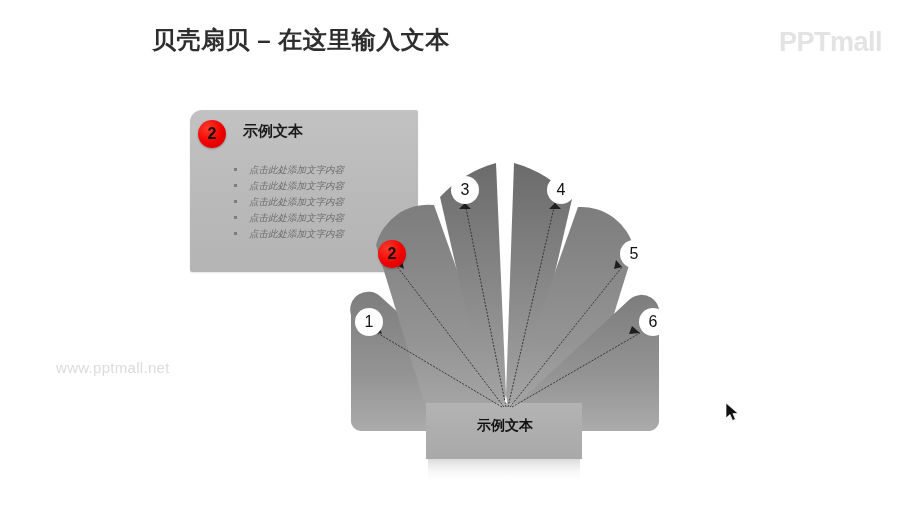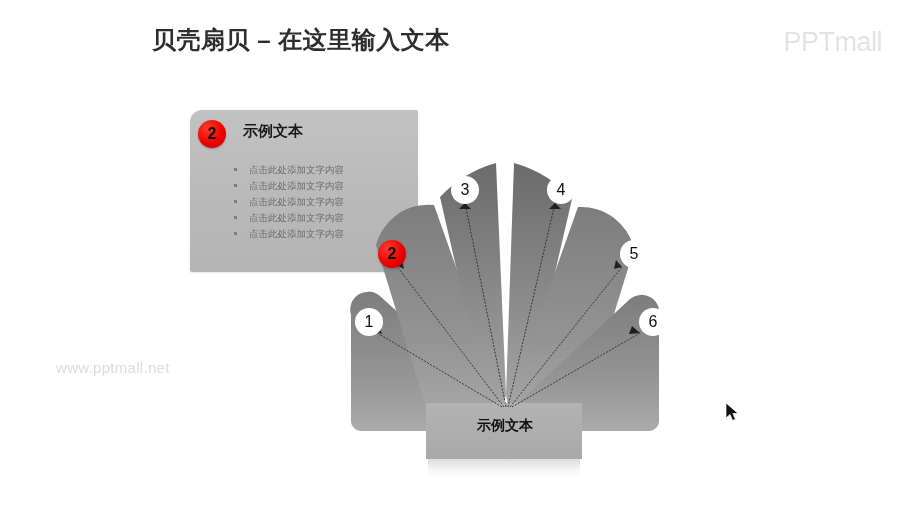--- a/index.html
+++ b/index.html
@@ -35,21 +35,21 @@
     letter-spacing: 0.5px;
     white-space: nowrap;
   }
 
   
   #brand-logo {
     position: absolute;
     right: 18px;
     top: 27px;
     font-size: 27px;
-    font-weight: normal;
+    font-weight: bold;
     color: #e3e3e3;
     letter-spacing: -0.5px;
     white-space: nowrap;
     user-select: none;
   }
 
   
   #watermark {
     position: absolute;
     left: 56px;
@@ -108,20 +108,21 @@
     padding: 0;
     list-style: none;
   }
   #panel-bullets li {
     position: relative;
     font-size: 9.5px;
     color: #6b6b6b;
     line-height: 16px;
     padding-left: 17px;
     white-space: nowrap;
+    font-style: italic;
   }
   #panel-bullets li .bullet-dot {
     position: absolute;
     left: 2px;
     top: 6px;
     width: 3px;
     height: 3px;
     background: #7d7d7d;
   }
 

